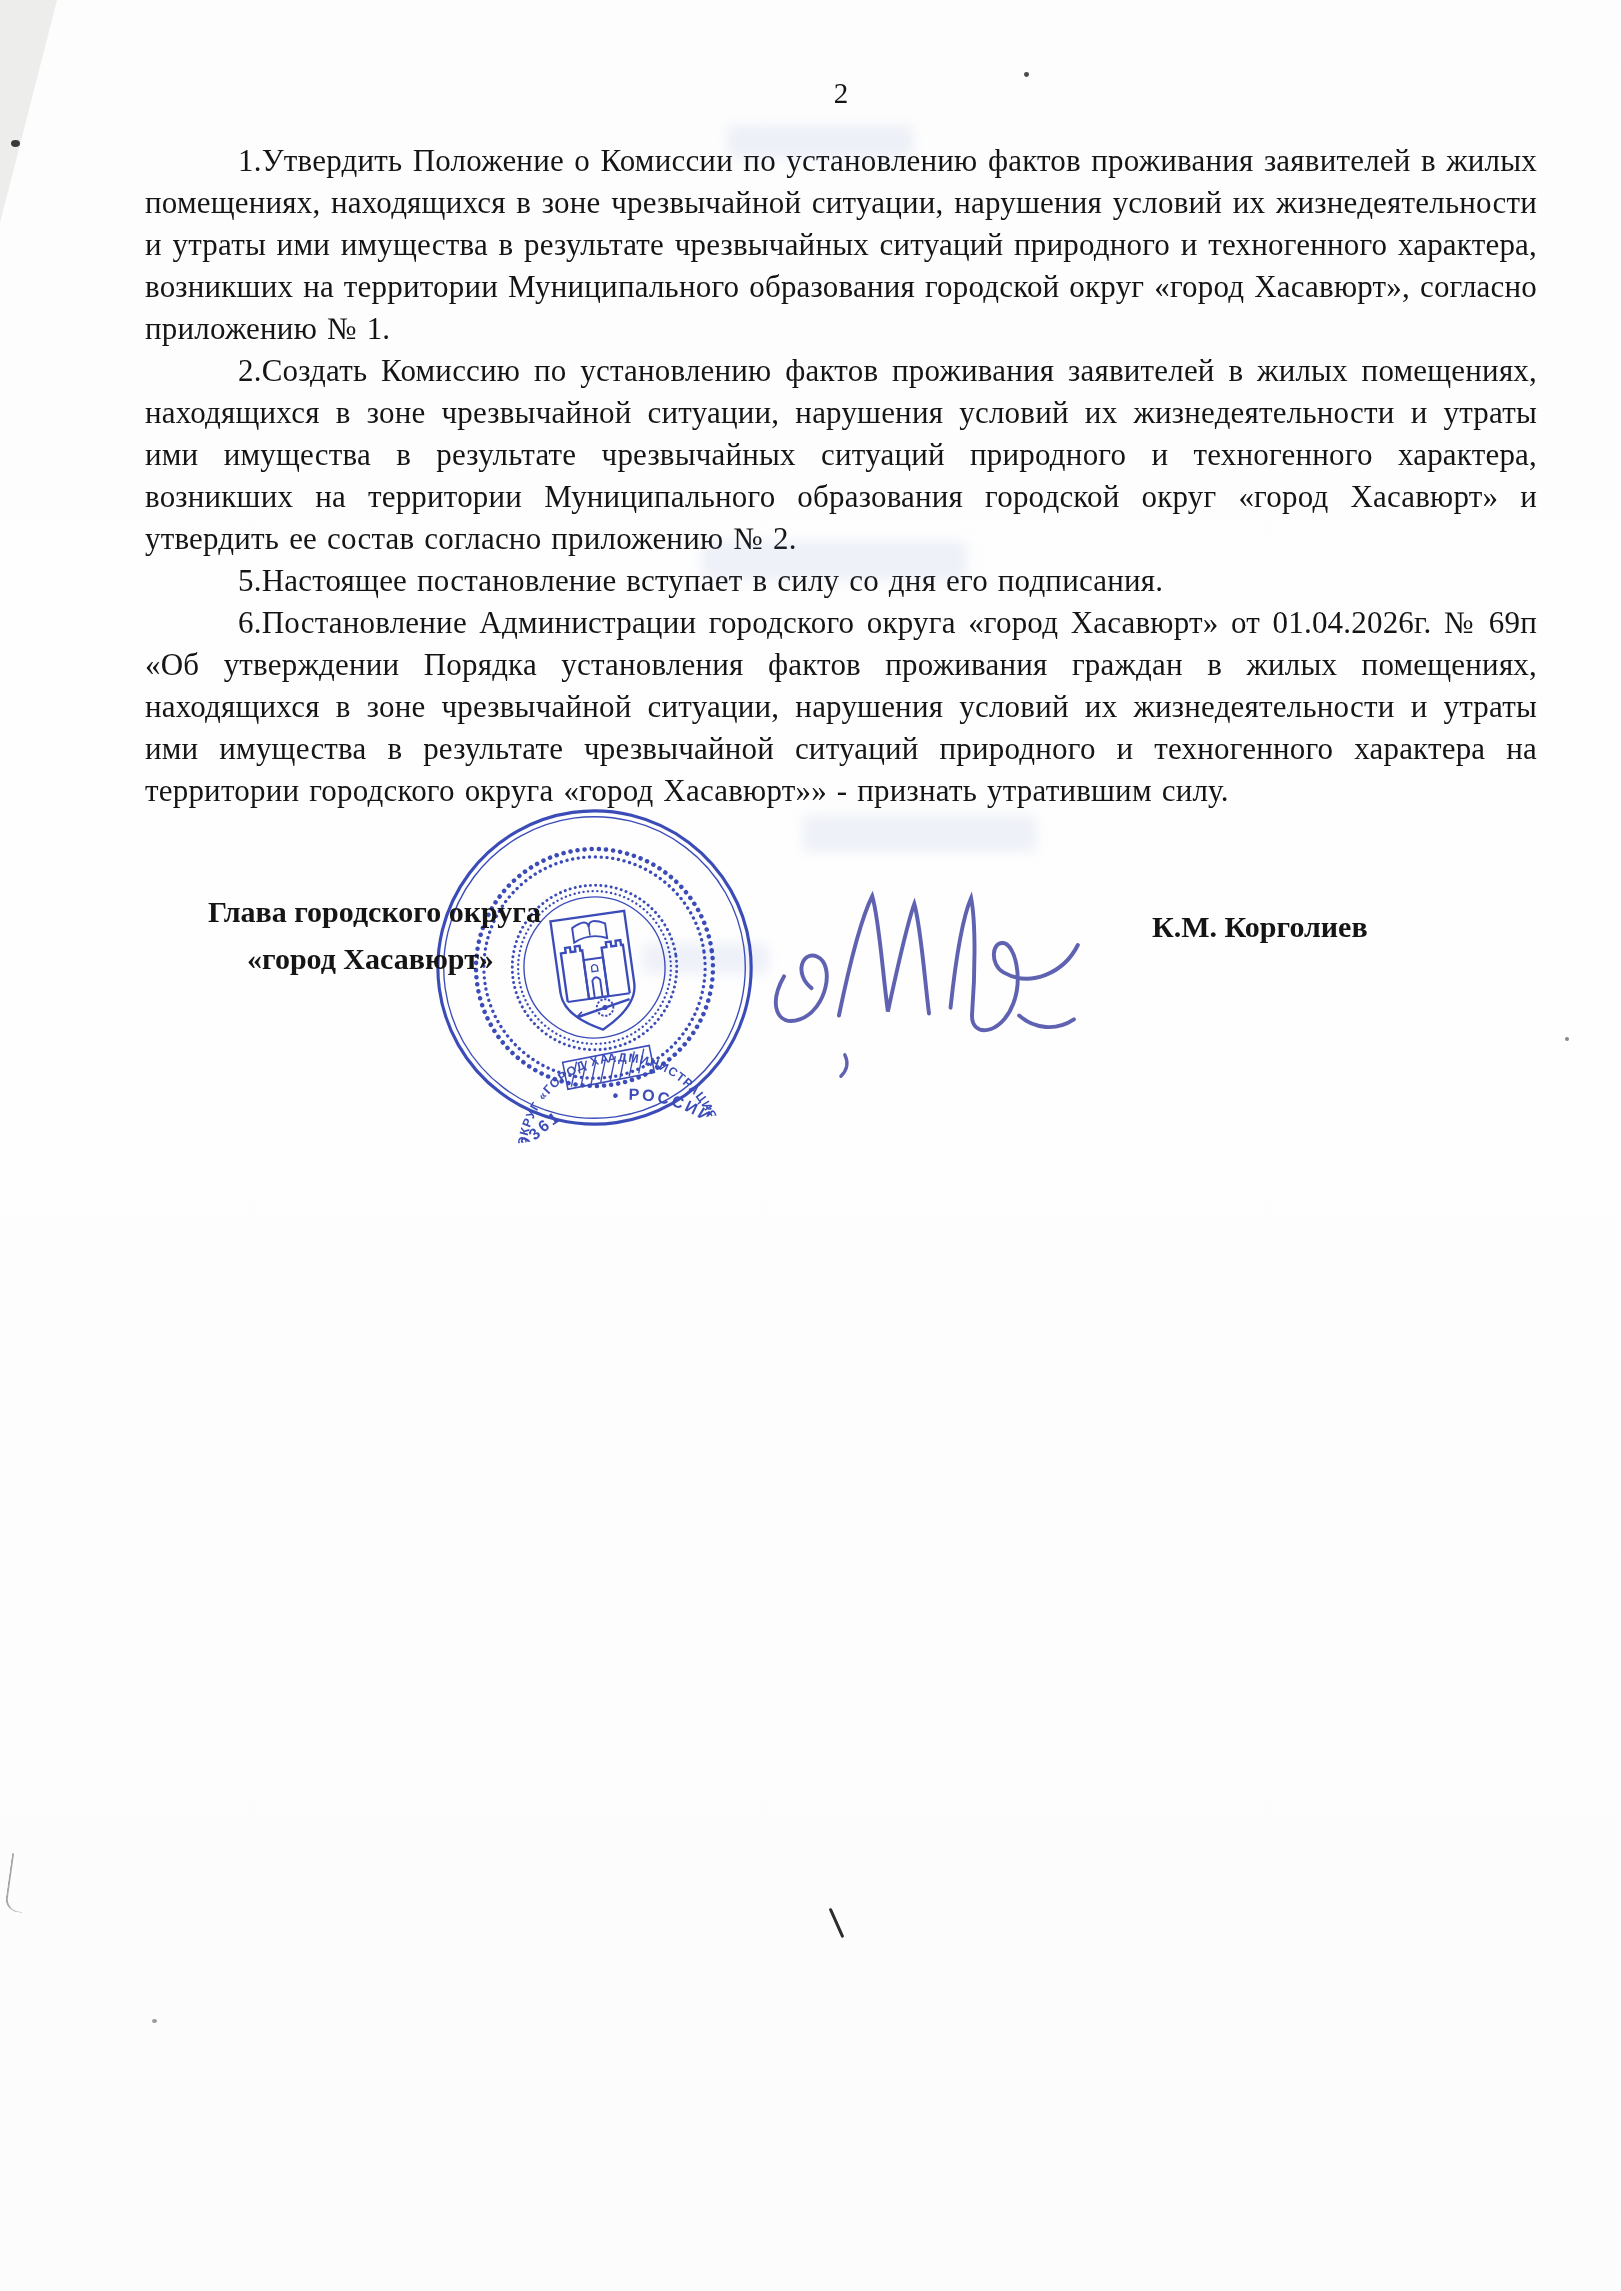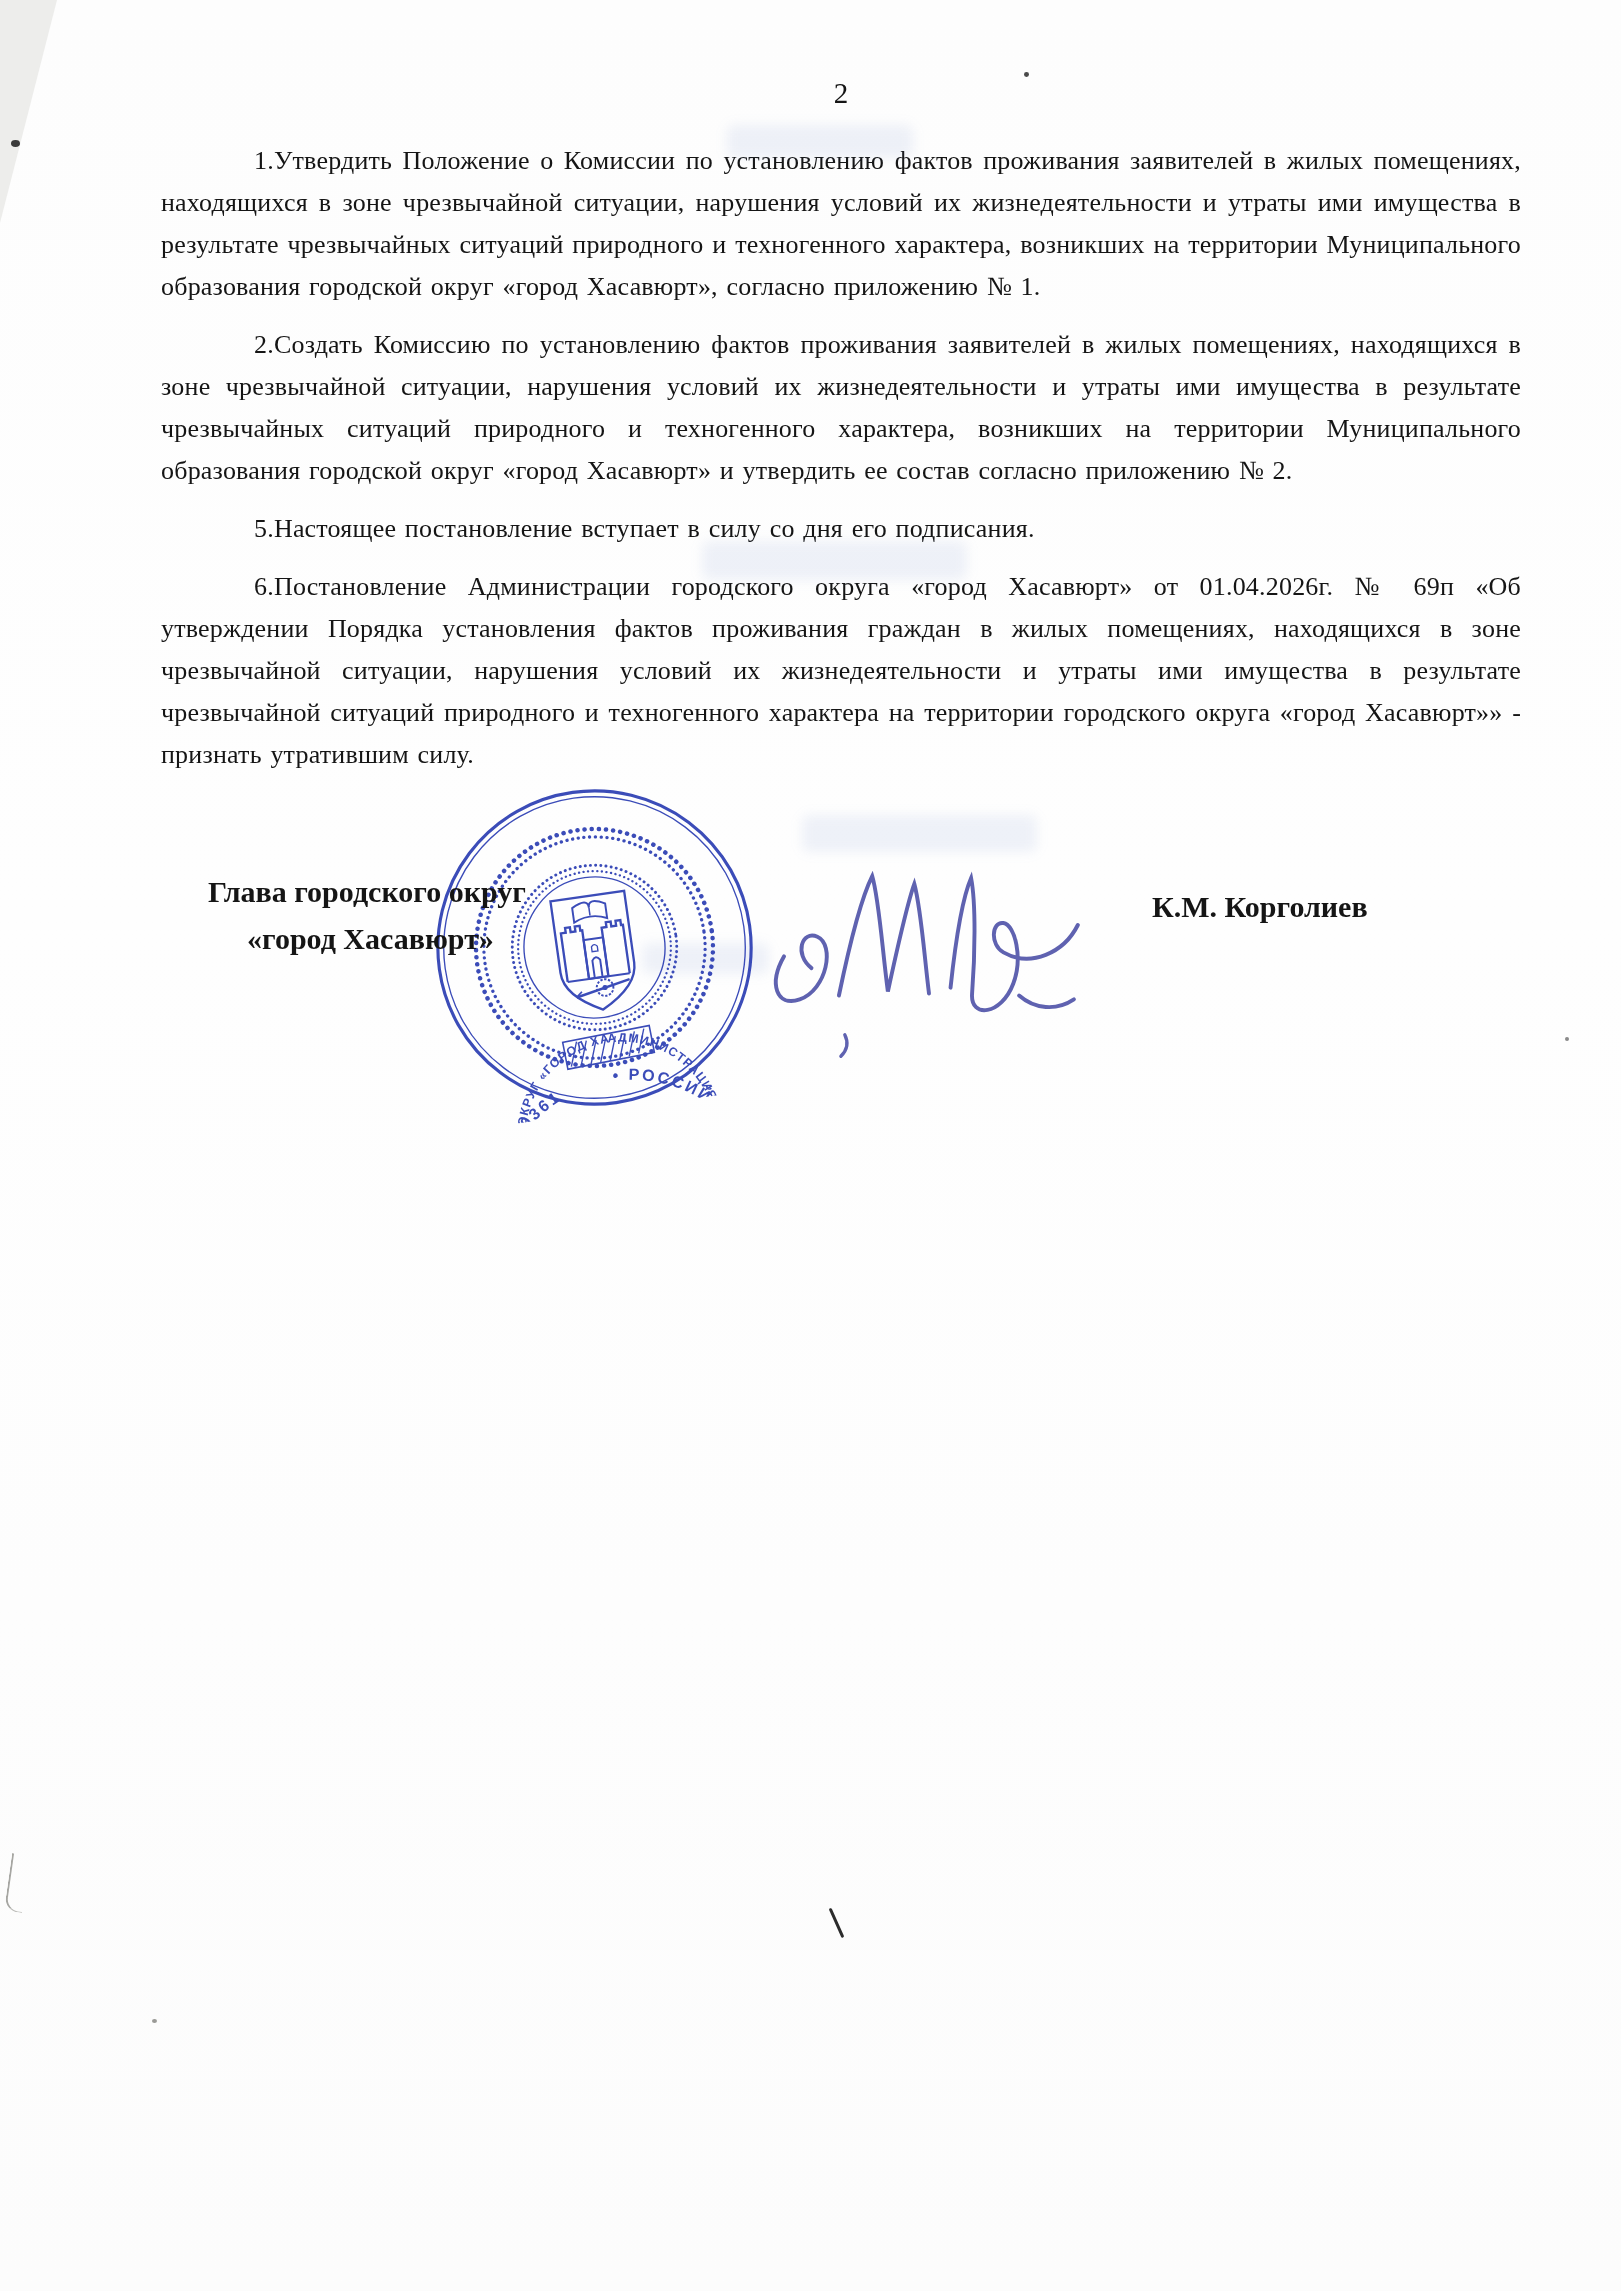--- a/index.html
+++ b/index.html
@@ -24,23 +24,23 @@
     border-right:57px solid transparent;
   }
   .content {
     position:absolute; left:145px; top:76px; width:1392px;
   }
   .page-number {
     text-align:center; font-size:29px; line-height:35px;
     margin:0 0 29px 0;
   }
   p.body-par {
-    font-size:26px; line-height:42px;
+    font-size:31px; line-height:42px;
     text-align:justify; text-indent:93px;
-    margin:16px; word-spacing:2px; letter-spacing:0.2px;
+    margin:0; word-spacing:2px; letter-spacing:0.2px;
   }
   .sig-section { position:relative; height:510px; }
   .sig-left {
     position:absolute; left:63px; top:76px;
     font-weight:bold; font-size:30px; line-height:47px;
     white-space:nowrap; z-index:3;
   }
   .sig-left .line2 { padding-left:39px; }
   .sig-name {
     position:absolute; left:1007px; top:98px;
@@ -98,21 +98,21 @@
   <p class="page-number">2</p>
 
   <p class="body-par">1.Утвердить Положение о Комиссии по установлению фактов проживания заявителей в жилых помещениях, находящихся в зоне чрезвычайной ситуации, нарушения условий их жизнедеятельности и утраты ими имущества в результате чрезвычайных ситуаций природного и техногенного характера, возникших на территории Муниципального образования городской округ «город Хасавюрт», согласно приложению № 1.</p>
   <p class="body-par">2.Создать Комиссию по установлению фактов проживания заявителей в жилых помещениях, находящихся в зоне чрезвычайной ситуации, нарушения условий их жизнедеятельности и утраты ими имущества в результате чрезвычайных ситуаций природного и техногенного характера, возникших на территории Муниципального образования городской округ «город Хасавюрт» и утвердить ее состав согласно приложению № 2.</p>
   <p class="body-par">5.Настоящее постановление вступает в силу со дня его подписания.</p>
   <p class="body-par">6.Постановление Администрации городского округа «город Хасавюрт» от 01.04.2026г. № 69п «Об утверждении Порядка установления фактов проживания граждан в жилых помещениях, находящихся в зоне чрезвычайной ситуации, нарушения условий их жизнедеятельности и утраты ими имущества в результате чрезвычайной ситуаций природного и техногенного характера на территории городского округа «город Хасавюрт»» - признать утратившим силу.</p>
 
   <div class="sig-section">
 
     <div class="sig-left">
-      <div class="line1">Глава городского округ</div>
+      <div class="line1">Глава городского округа</div>
       <div class="line2">«город Хасавюрт»</div>
     </div>
 
     <div class="sig-name">К.М. Корголиев</div>
 
     <div class="stamp-wrap">
       <svg width="327" height="327" viewBox="0 0 334 334">
         <defs>
           <path id="outerTextPath" d="M 167 305 A 138 138 0 1 1 166.9 305"></path>
           <path id="innerTextPath" d="M 167 265 A 98 98 0 1 1 166.9 265"></path>

